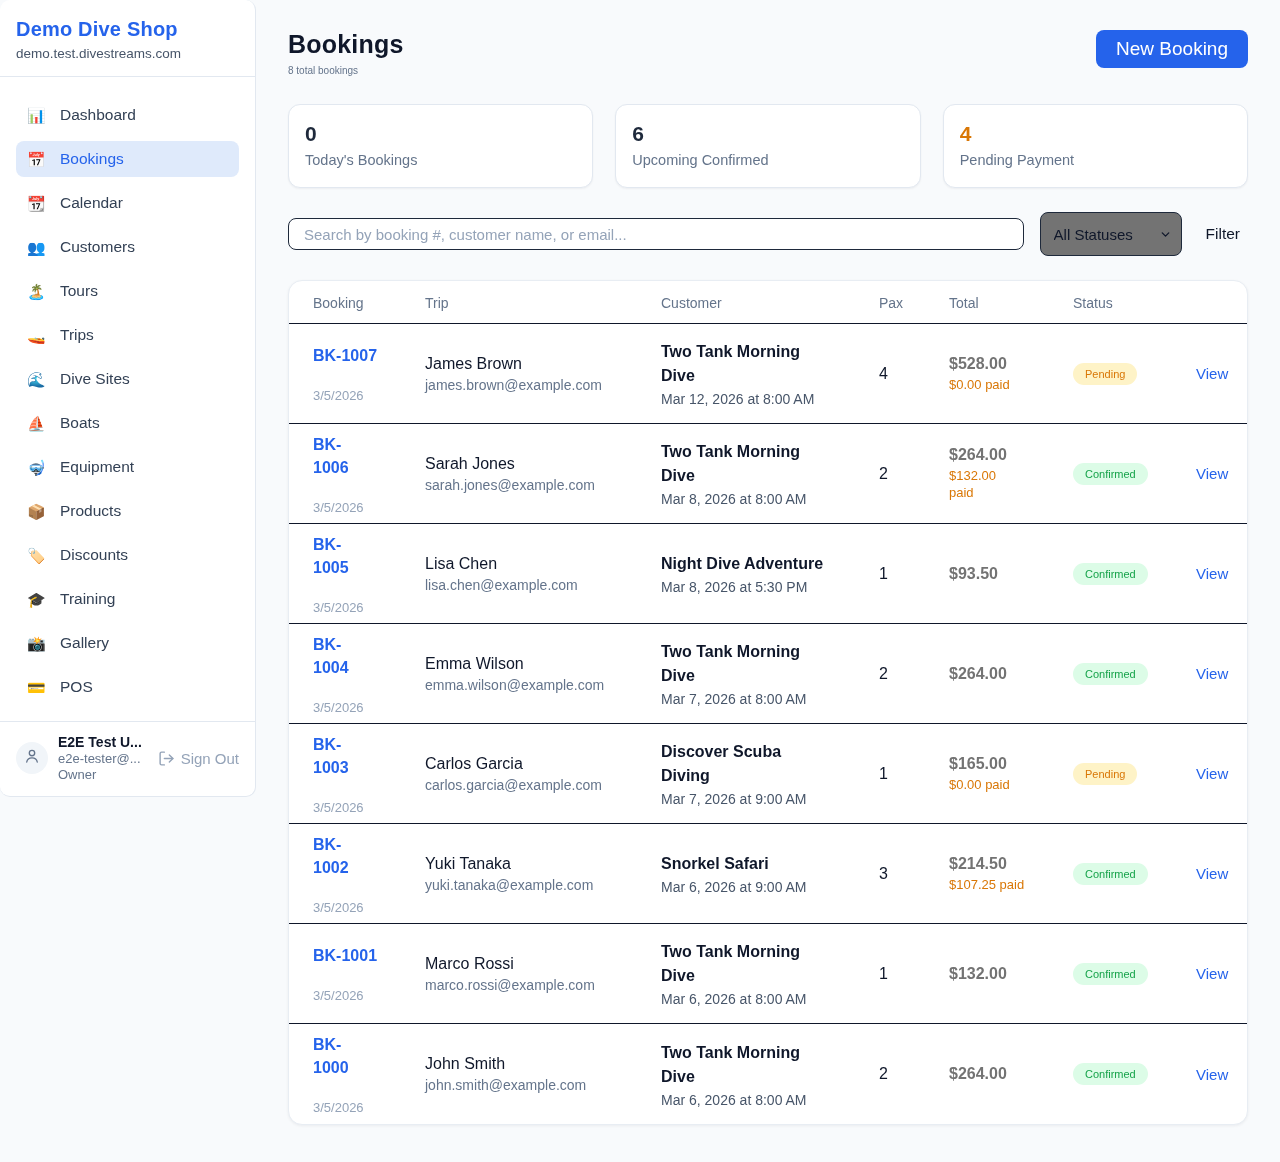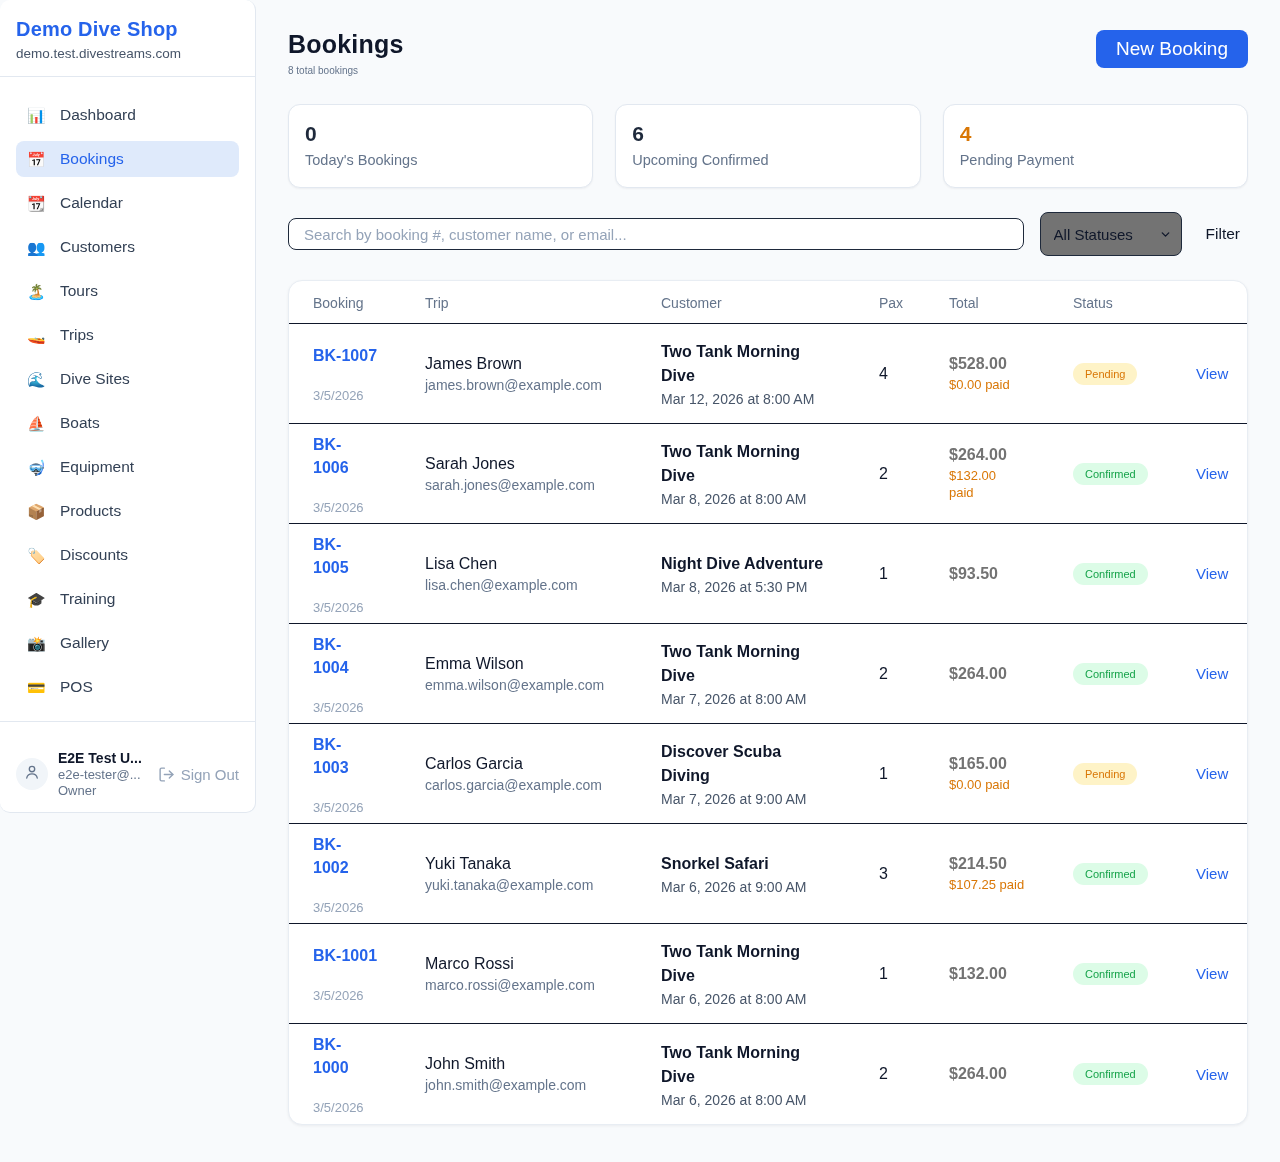--- a/index.html
+++ b/index.html
@@ -24,21 +24,21 @@
   .brand-name{font-size:20px;font-weight:700;color:var(--accent);letter-spacing:.2px;}
   .brand-domain{font-size:13.5px;color:#475569;margin-top:5px;}
   .nav{padding:20px 16px 8px;}
   .nav-item{
     display:flex;align-items:center;gap:13px;height:36px;margin-bottom:8px;
     padding:0 11px;border-radius:8px;cursor:pointer;color:#334155;font-size:15.5px;
   }
   .nav-item.active{background:#dfeafb;color:var(--accent);font-weight:500;}
   .nav-icon{width:20px;font-size:15px;line-height:1;text-align:center;flex:0 0 20px;}
   .sidebar-footer{
-    border-top:1px solid var(--card-border); padding:28px 16px 14px;
+    border-top:1px solid var(--card-border); padding:12px 16px 14px;
     display:flex; align-items:center; gap:10px;
   }
   .avatar{
     width:32px;height:32px;border-radius:50%;background:#f1f5f9;flex:0 0 32px;
     display:flex;align-items:center;justify-content:center;
   }
   .user-meta{flex:1;min-width:0;}
   .user-name{font-size:14px;font-weight:700;color:#0f172a;white-space:nowrap;}
   .user-email,.user-role{font-size:13px;color:#64748b;margin-top:1px;white-space:nowrap;}
   .signout{

